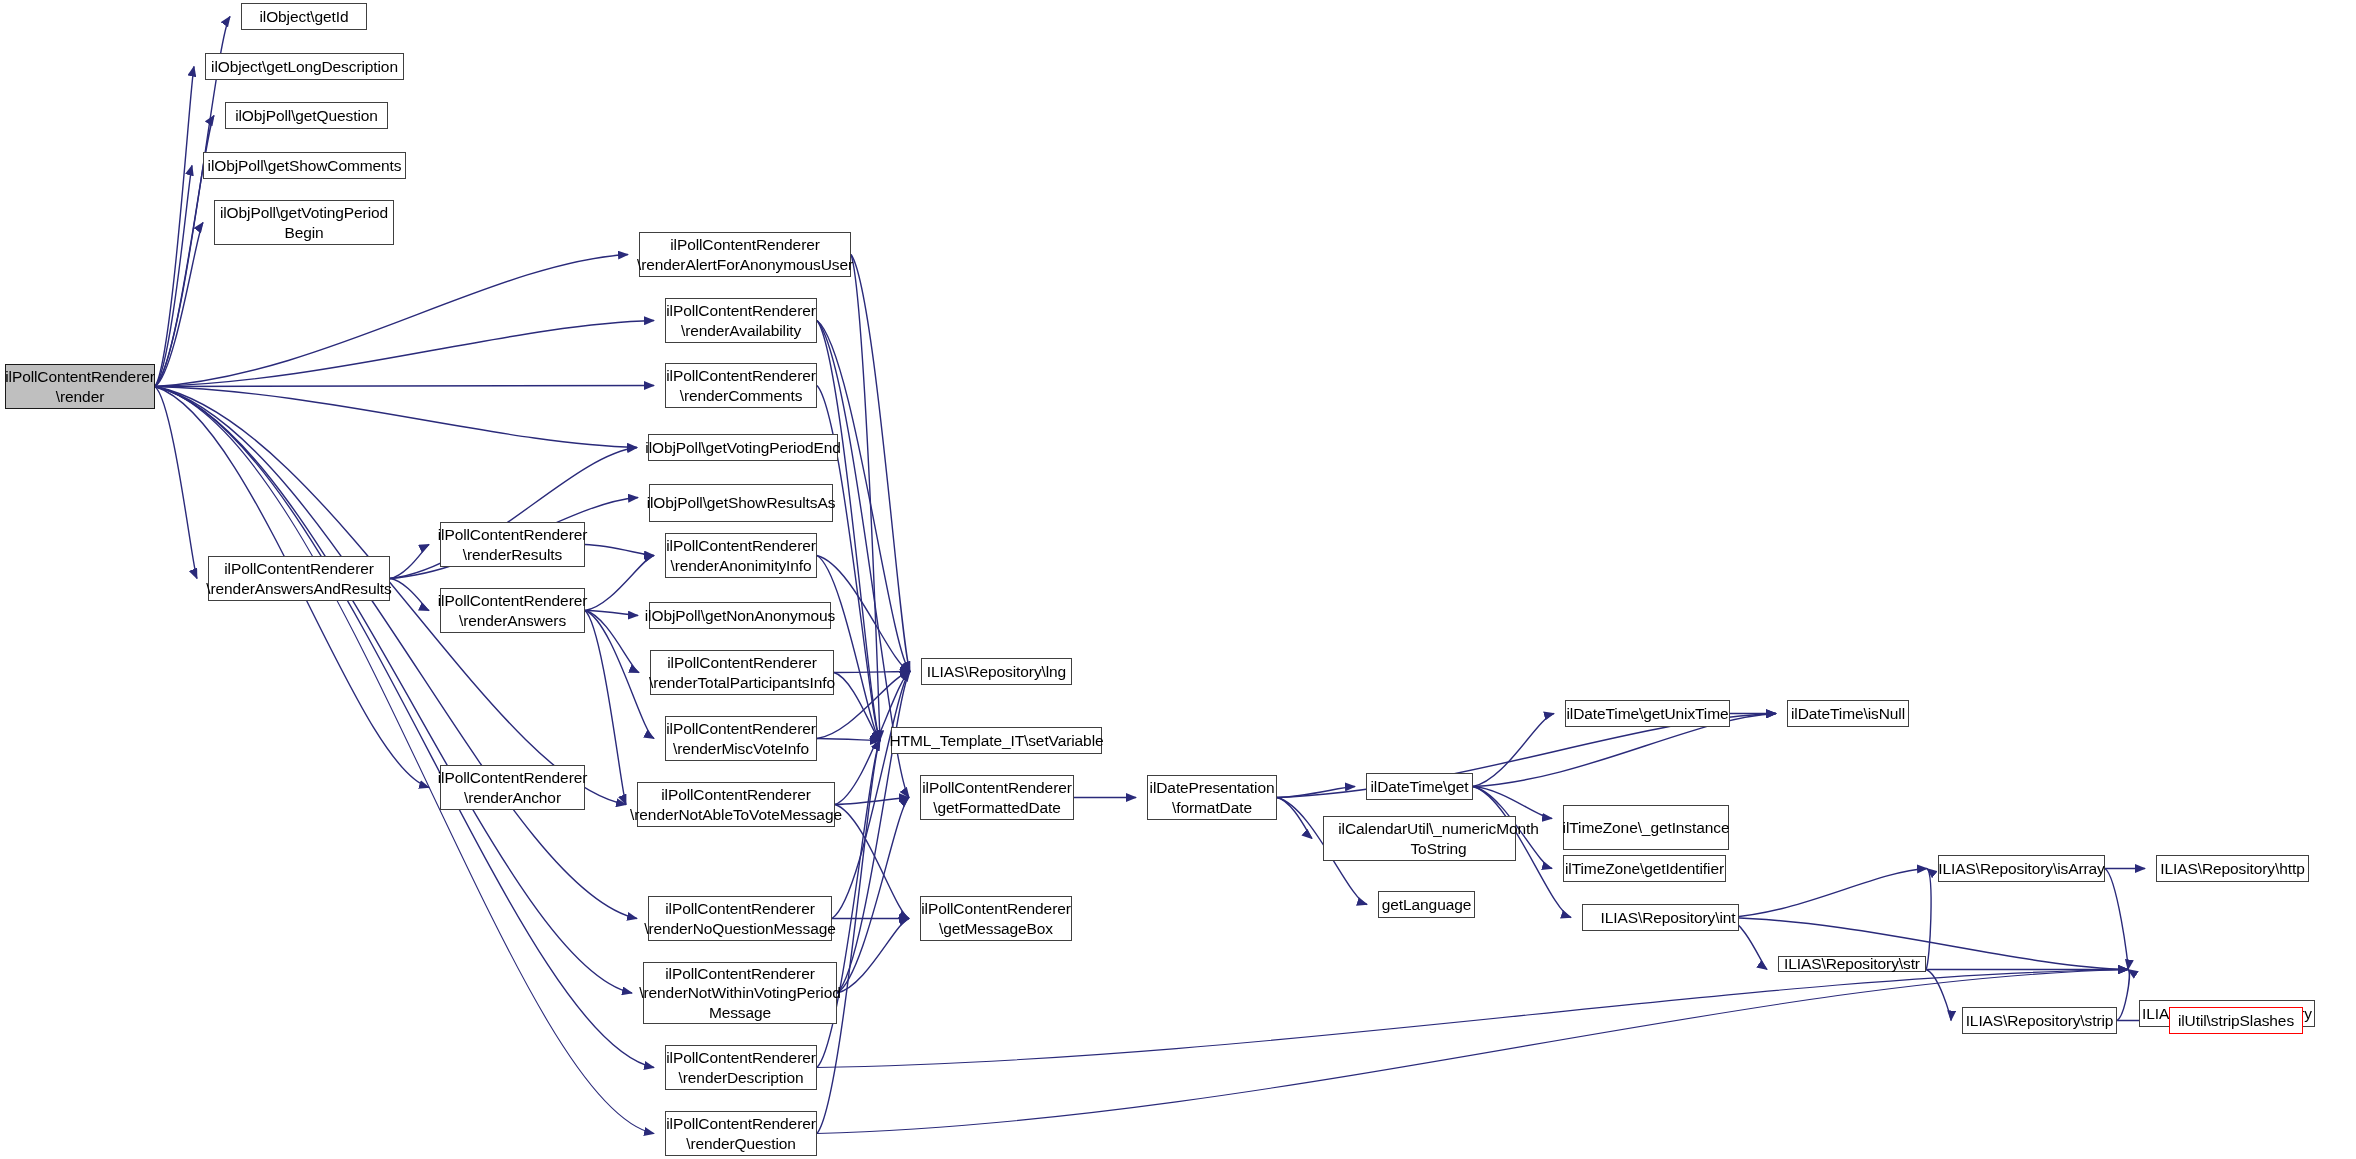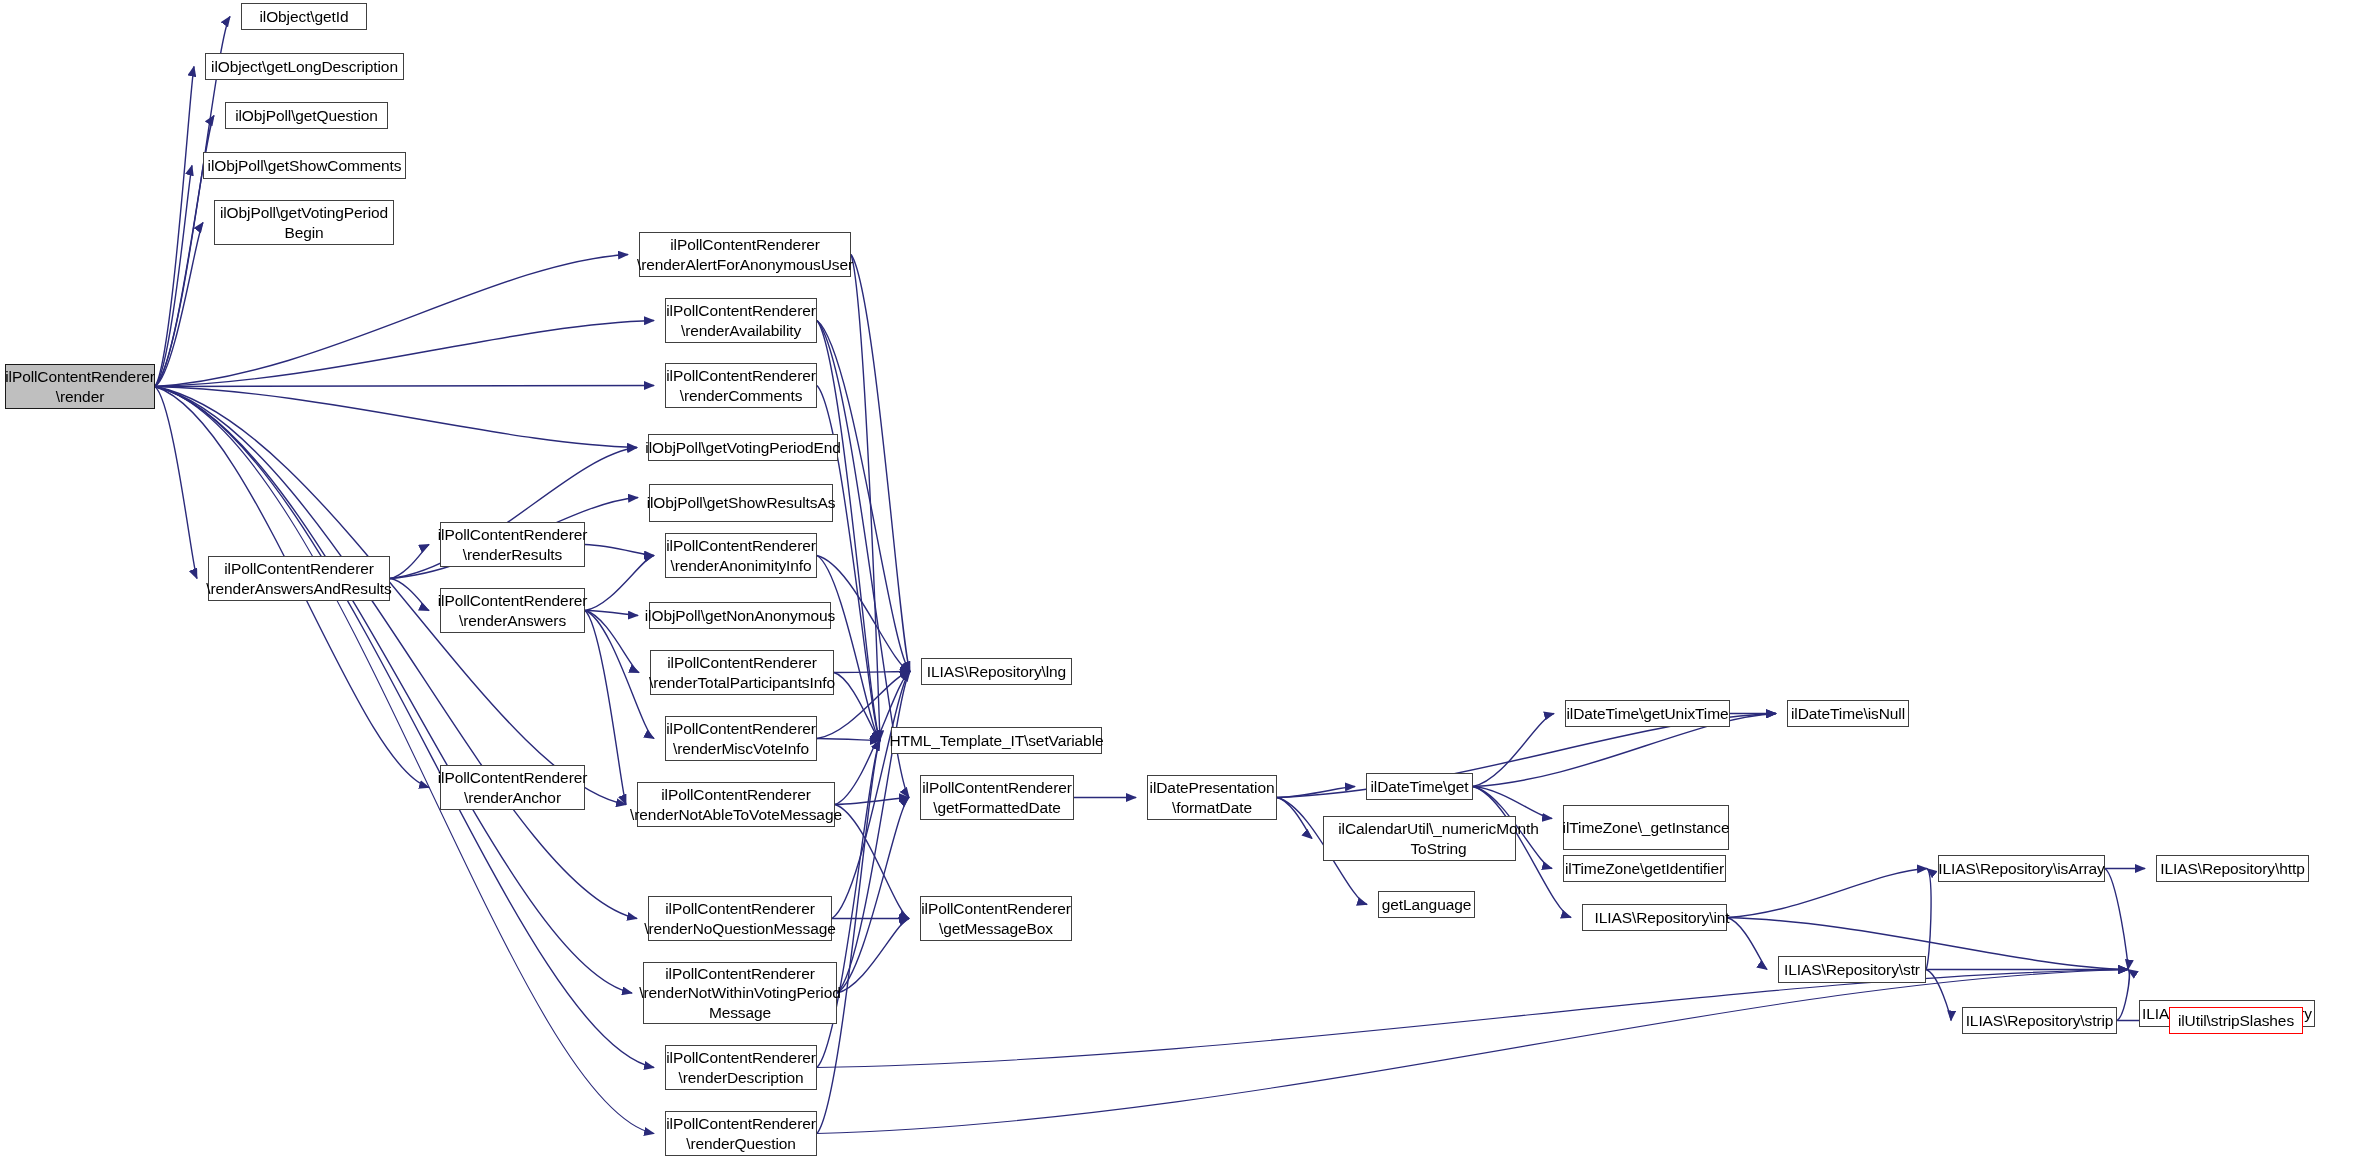--- a/index.html
+++ b/index.html
@@ -186,21 +186,21 @@
       <div class="node" style="left: 1147px; top: 775px; width: 130px; height: 45px;">ilDatePresentation
 \formatDate</div>
       <div class="node" style="left: 1366px; top: 773px; width: 107px; height: 27px;">ilDateTime\get</div>
       <div class="node" style="left: 1323px; top: 816px; width: 193px; height: 45px; padding-left: 42px;">ilCalendarUtil\_numericMonth
 ToString</div>
       <div class="node" style="left: 1378px; top: 891px; width: 97px; height: 27px;">getLanguage</div>
       <div class="node" style="left: 1565px; top: 700px; width: 165px; height: 27px;">ilDateTime\getUnixTime</div>
       <div class="node" style="left: 1787px; top: 700px; width: 122px; height: 27px;">ilDateTime\isNull</div>
       <div class="node" style="left: 1563px; top: 805px; width: 166px; height: 45px;">ilTimeZone\_getInstance</div>
       <div class="node" style="left: 1563px; top: 855px; width: 163px; height: 27px;">ilTimeZone\getIdentifier</div>
-      <div class="node" style="left: 1582px; top: 904px; width: 145px; height: 27px; padding-left: 19px;">ILIAS\Repository\int</div>
+      <div class="node" style="left: 1582px; top: 904px; width: 157px; height: 27px; padding-left: 19px;">ILIAS\Repository\int</div>
       <div class="node" style="left: 1938px; top: 855px; width: 167px; height: 27px;">ILIAS\Repository\isArray</div>
       <div class="node" style="left: 2156px; top: 855px; width: 153px; height: 27px;">ILIAS\Repository\http</div>
-      <div class="node" style="left: 1778px; top: 956px; width: 148px; height: 27px;">ILIAS\Repository\str</div>
+      <div class="node" style="left: 1778px; top: 956px; width: 148px; height: 16px;">ILIAS\Repository\str</div>
       <div class="node" style="left: 2139px; top: 956px; width: 176px; height: 27px; margin-top: 44px;">ILIAS\Repository\refinery</div>
       <div class="node" style="left: 1962px; top: 1007px; width: 155px; height: 27px;">ILIAS\Repository\strip</div>
       <div class="node alert" style="left: 2169px; top: 1007px; width: 134px; height: 27px;">ilUtil\stripSlashes</div>
     </div>
 </div>
 
 </body></html>

